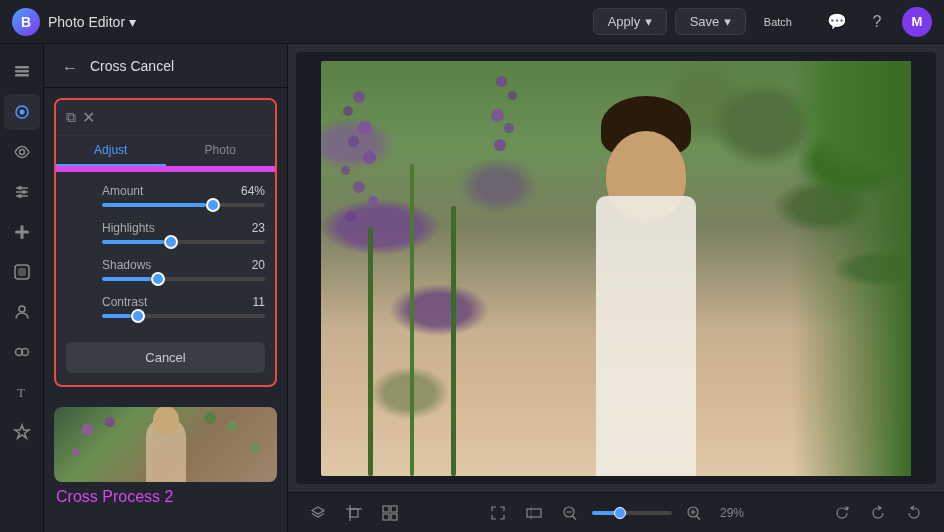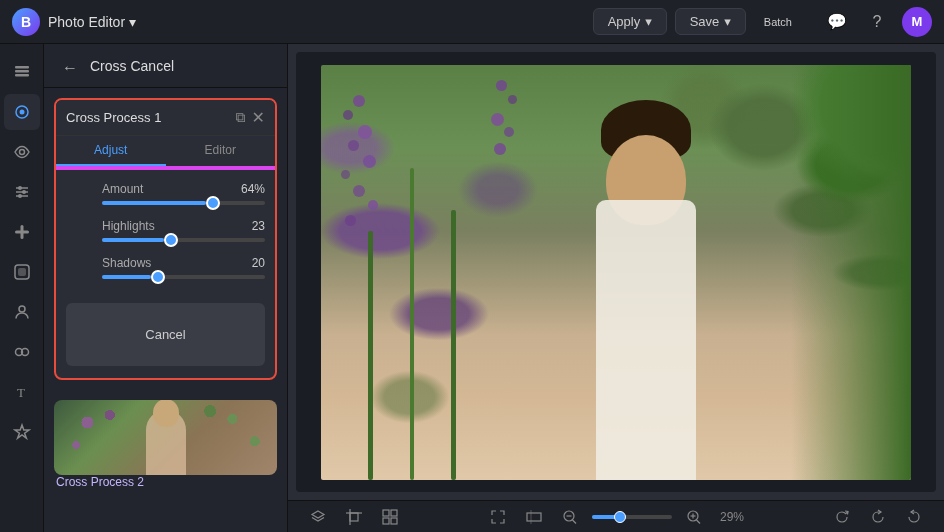--- a/index.html
+++ b/index.html
@@ -198,21 +198,21 @@
       color: #888;
       font-size: 16px;
       cursor: pointer;
       background: none;
       border: none;
     }
 
     
     .adj-tabs {
       display: flex;
-      border-bottom: 4px solid #d946ef;
+      border-bottom: 6px solid #d946ef;
       background: #2a2d36;
     }
     .adj-tab {
       flex: 1;
       text-align: center;
       padding: 7px;
       font-size: 12px;
       cursor: pointer;
       color: #888;
       border-bottom: 2px solid transparent;
@@ -276,21 +276,21 @@
       gap: 8px;
       padding: 0 10px 12px;
     }
     .btn-cancel {
       flex: 1;
       background: #3a3d46;
       border: none;
       border-radius: 6px;
       color: #ccc;
       font-size: 13px;
-      padding: 24px;
+      padding: 8px;
       cursor: pointer;
     }
     .btn-apply {
       flex: 1;
       background: #4a9eff;
       border: none;
       border-radius: 6px;
       color: white;
       font-size: 13px;
       padding: 8px;
@@ -349,22 +349,23 @@
       height: 100%;
       background: 
         radial-gradient(circle at 15% 30%, #8b6090 6px, transparent 6px),
         radial-gradient(circle at 25% 20%, #7a5080 5px, transparent 5px),
         radial-gradient(circle at 80% 25%, #6a9055 5px, transparent 5px),
         radial-gradient(circle at 70% 15%, #5a8045 6px, transparent 6px),
         radial-gradient(circle at 10% 60%, #8b6090 4px, transparent 4px),
         radial-gradient(circle at 90% 55%, #6a9055 5px, transparent 5px);
     }
     .thumb-label {
-      font-size: 12px;
-      color: #c4b5fd;
+      font-size: 16px;
+      color: #d946ef;
+      margin-top: 6px;
       padding-left: 2px;
     }
 
     
     .canvas-area {
       flex: 1;
       background: #2a2d36;
       display: flex;
       flex-direction: column;
       position: relative;
@@ -461,21 +462,21 @@
       right: 0;
       width: 200px;
       height: 200px;
       background: radial-gradient(ellipse at 80% 20%, #4a8035 50px, transparent 80px),
                   radial-gradient(ellipse at 95% 40%, #5a9045 40px, transparent 60px),
                   radial-gradient(ellipse at 70% 50%, #3a7025 35px, transparent 55px);
     }
 
     
     .bottom-bar {
-      height: 32px;
+      height: 40px;
       background: #1e2128;
       border-top: 1px solid #111;
       display: flex;
       align-items: center;
       justify-content: space-between;
       padding: 0 16px;
       flex-shrink: 0;
     }
     .bottom-left, .bottom-center, .bottom-right {
       display: flex;
@@ -634,27 +635,26 @@
   </div>
 
   <div class="panel">
     <div class="panel-header">
       <button class="panel-back-btn">←</button>
       <span class="panel-title">Cross Cancel</span>
     </div>
 
     <div class="adj-card">
       <div class="adj-card-header">
-        <span class="adj-card-title">Cross Process 1</span>
         <span class="adj-card-icon">⧉</span>
         <button class="adj-card-close">✕</button>
       </div>
       <div class="adj-tabs">
         <div class="adj-tab active">Adjust</div>
-        <div class="adj-tab">Editor</div>
+        <div class="adj-tab">Photo</div>
       </div>
       <div class="sliders-area" id="sliders-container">
       <div class="slider-row">
       <div class="slider-label-row">
         <span class="slider-label">Amount</span>
         <span class="slider-value">64%</span>
       </div>
       <div class="slider-track">
         <div class="slider-fill" style="width:64%"></div>
         <div class="slider-thumb" style="left:64%"></div>
@@ -671,20 +671,30 @@
       </div>
     </div>
           <div class="slider-row">
       <div class="slider-label-row">
         <span class="slider-label">Shadows</span>
         <span class="slider-value">20</span>
       </div>
       <div class="slider-track">
         <div class="slider-fill" style="width:30%"></div>
         <div class="slider-thumb" style="left:30%"></div>
+      </div>
+    </div>
+          <div class="slider-row">
+      <div class="slider-label-row">
+        <span class="slider-label">Contrast</span>
+        <span class="slider-value">11</span>
+      </div>
+      <div class="slider-track">
+        <div class="slider-fill" style="width:18%"></div>
+        <div class="slider-thumb" style="left:18%"></div>
       </div>
     </div>
         </div>
       <div class="adj-actions">
         <button class="btn-cancel">Cancel</button>
       </div>
     </div>
 
     <div class="thumbnail-area">
       <div class="thumb-card">

